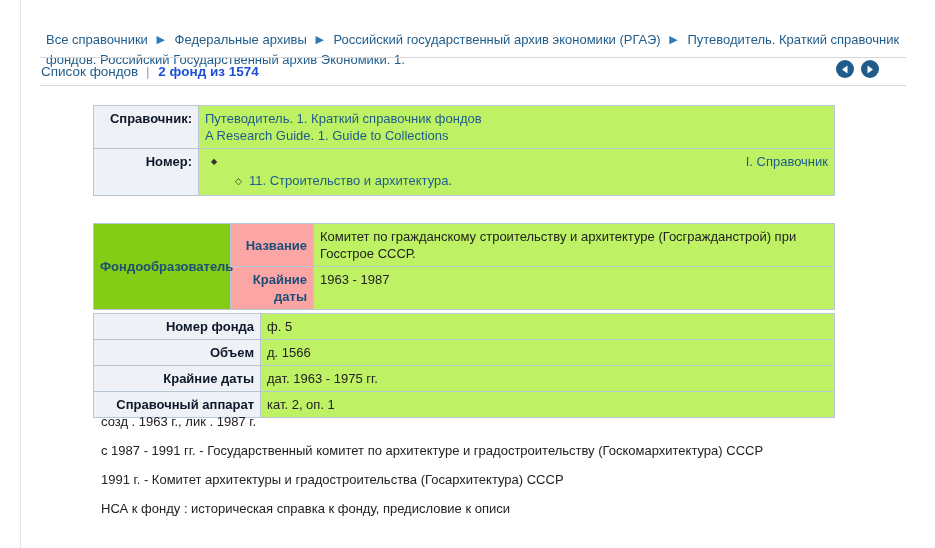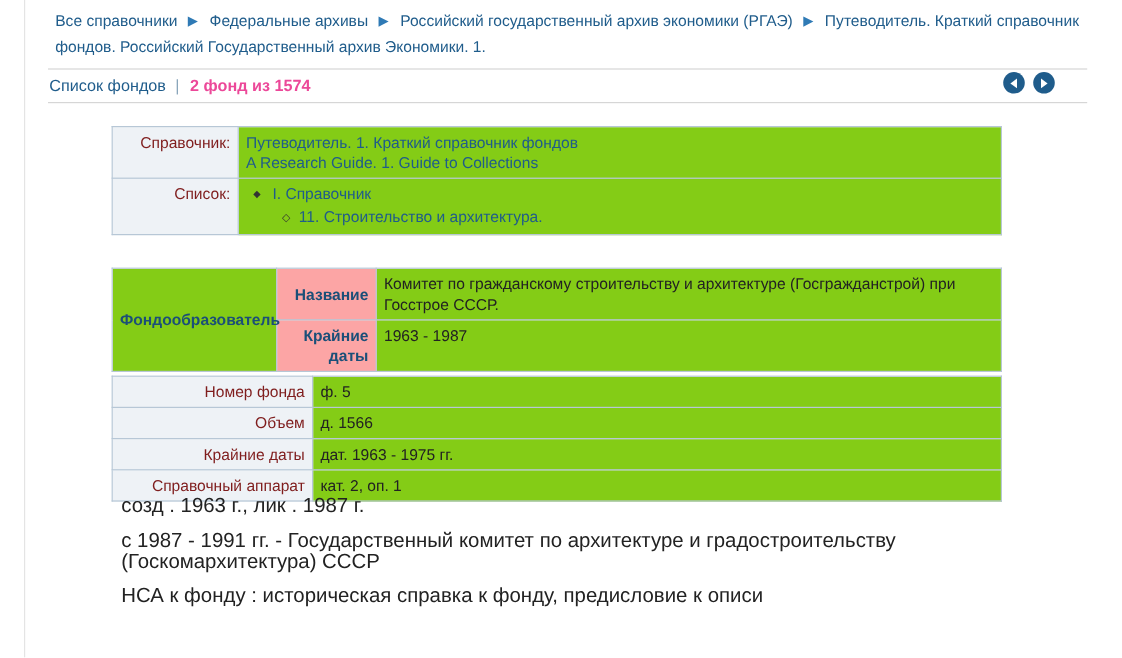--- a/index.html
+++ b/index.html
@@ -27,21 +27,21 @@
     top: 0;
     bottom: 0;
     width: 1px;
     background: #e4e4e4;
   }
 
   
   .breadcrumb {
     position: absolute;
     left: 46px;
-    top: 8px;
+    top: 30px;
     width: 860px;
     line-height: 19px;
     font-size: 13px;
     color: #1a5a8a;
   }
   .crumb {
     color: #1f5c8b;
     text-decoration: none;
     cursor: pointer;
   }
@@ -77,21 +77,21 @@
     color: #1f5c8b;
     text-decoration: none;
     cursor: pointer;
   }
   .subhead .divider {
     color: #8aa6bb;
     margin: 0 5px 0 4px;
   }
   .subhead .count {
     font-weight: bold;
-    color: #ec4899;
+    color: #1d4ed8;
   }
 
   .nav-arrows {
     position: absolute;
     right: 56px;
     top: 60px;
     display: flex;
     gap: 7px;
   }
   .arrow-btn {
@@ -122,27 +122,27 @@
   }
   table.grid td {
     border: 1px solid #b7c7d6;
     padding: 4px 6px;
     vertical-align: top;
     font-size: 13px;
     line-height: 17px;
   }
   td.lbl {
     background: #eef2f6;
-    color: #7f1d1d;
-    font-weight: normal;
+    color: #0f172a;
+    font-weight: bold;
     text-align: right;
     white-space: normal;
   }
   td.val {
-    background: #84cc16;
+    background: #bef264;
     color: #1f5c8b;
   }
 
   
   .guide-table {
     position: absolute;
     left: 93px;
     top: 105px;
     width: 742px;
   }
@@ -154,20 +154,21 @@
   }
   .chapter-list {
     margin: 0;
     padding: 0;
     list-style: none;
   }
   .chapter-list li.lvl1 {
     padding-left: 22px;
     position: relative;
     line-height: 18px;
+    text-align: right;
   }
   .chapter-list li.lvl1:before {
     content: "\25C6";
     position: absolute;
     left: 6px;
     top: 0;
     font-size: 8px;
     color: #333;
   }
   .chapter-list li.lvl2 {
@@ -227,21 +228,21 @@
     width: 800px;
   }
   .hist h2 {
     margin: 0 0 12px 0;
     font-size: 15px;
     color: #1f5c8b;
     font-weight: bold;
   }
   .hist p {
     margin: 0 0 12px 0;
-    font-size: 17px;
+    font-size: 13px;
     line-height: 17px;
     color: #222222;
   }
 </style>
 </head>
 <body>
 
 <div class="page">
 
   <div class="left-rule"></div>
@@ -282,21 +283,21 @@
   <table class="grid guide-table">
     <tbody>
         <tr>
       <td class="lbl">Справочник:</td>
       <td class="val">
         <div>Путеводитель. 1. Краткий справочник фондов</div>
         <div>A Research Guide. 1. Guide to Collections</div>
       </td>
     </tr>
     <tr>
-      <td class="lbl">Список:</td>
+      <td class="lbl">Номер:</td>
       <td class="val">
         <ul class="chapter-list">
           <li class="lvl1">
             <a href="#">I. Справочник</a>
           </li>
           <li class="lvl2">
             <a href="#">11. Строительство и архитектура.</a>
           </li>
         </ul>
       </td>
@@ -335,16 +336,17 @@
     <tr>
       <td class="lbl">Справочный аппарат</td>
       <td class="val">кат. 2, оп. 1</td>
     </tr>
   </tbody>
     </table>
 
   <div class="hist">
     <p>созд . 1963 г., лик . 1987 г.</p>
     <p>с 1987 - 1991 гг. - Государственный комитет по архитектуре и градостроительству (Госкомархитектура) СССР</p>
+    <p>1991 г. - Комитет архитектуры и градостроительства (Госархитектура) СССР</p>
     <p>НСА к фонду : историческая справка к фонду, предисловие к описи</p>
   </div>
 
 </div>
 
 </body></html>

